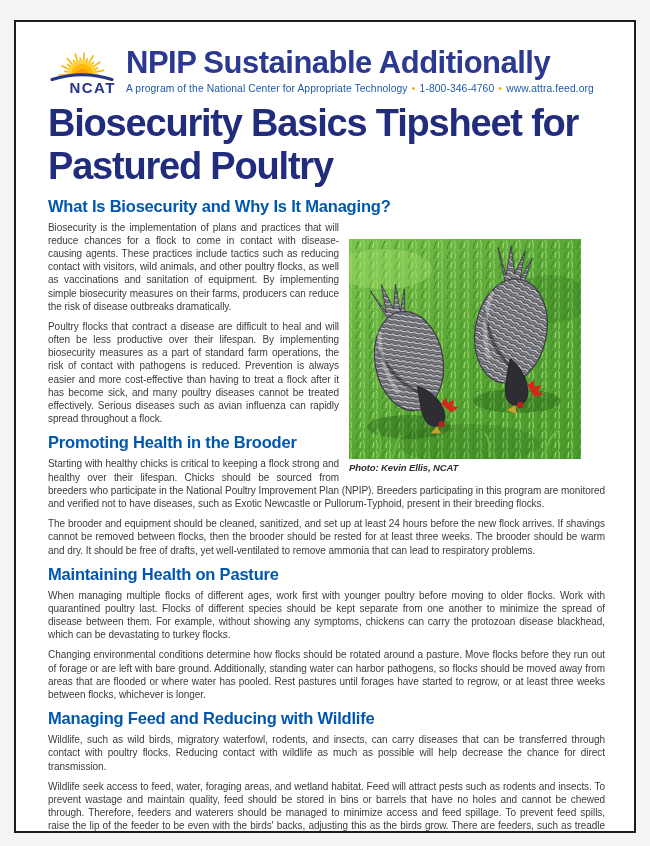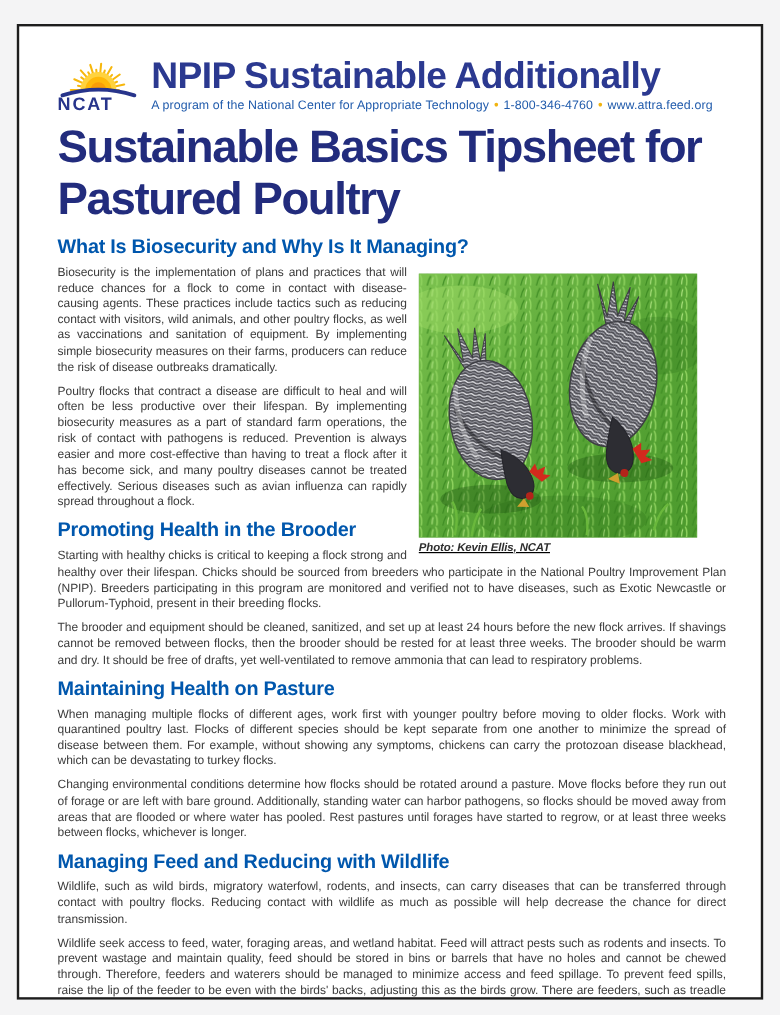--- a/index.html
+++ b/index.html
@@ -13,21 +13,21 @@
     box-sizing:border-box;
     width:622px; height:813px;
     margin:20px 14px 13px 14px;
     background:#ffffff;
     border:2px solid #1d1d1d;
     padding:22px 29px 14px 32px;
     overflow:hidden;
   }
   
   .masthead { display:flex; align-items:flex-end; gap:10px; margin-bottom:0; }
-  .logo { width:68px; text-align:left; flex:0 0 auto; }
+  .logo { width:68px; text-align:right; flex:0 0 auto; }
   .logo svg { display:block; margin:0 auto; }
   .logo-text {
     font-weight:bold; color:#27348b; font-size:15px;
     letter-spacing:1.5px; margin-top:-4px; line-height:1;
   }
   .brand-block { flex:1; padding-bottom:1px; }
   .brand-line { font-size:31px; font-weight:bold; color:#2b3990; letter-spacing:-0.5px; line-height:1.0; white-space:nowrap; }
   .brand-line .brand { margin-right:7px; }
   .tagline { margin-top:4px; font-size:10.3px; color:#1f5aab; letter-spacing:0.1px; white-space:nowrap; }
   .tagline .dot { color:#f0b310; margin:0 4px; font-size:11px; }
@@ -38,21 +38,21 @@
   }
   
   .flow h2 {
     margin:8px 0 5px; font-size:16.5px; color:#0057ad;
     font-weight:bold; letter-spacing:-0.2px; line-height:1.15;
   }
   .flow p {
     margin:0 0 7px; font-size:10px; line-height:1.32;
     color:#3b3b3b; text-align:justify; letter-spacing:-0.05px;
   }
-  figure.photo { float:right; width:256px; margin:7px 0 3px 10px;text-decoration:underline; }
+  figure.photo { float:right; width:256px; margin:18px 0 3px 10px; }
   .photo-img { width:232px; height:220px; overflow:hidden; background:#57a334; }
   .photo-img svg { display:block; }
   figcaption {
     font-size:9.5px; font-weight:bold; font-style:italic;
     color:#2e2e2e; margin-top:3px; letter-spacing:-0.1px;
   }
 </style>
 </head>
 <body>
 
@@ -85,21 +85,21 @@
         <path d="M2 35.5 Q32 26 62 35.5" stroke="#27348b" stroke-width="3.2" fill="none" stroke-linecap="round"></path>
       </svg>
       <div class="logo-text">NCAT</div>
     </div>
     <div class="brand-block">
       <div class="brand-line"><span class="brand">NPIP</span><span class="brand-suffix">Sustainable Additionally</span></div>
       <div class="tagline"><span>A program of the National Center for Appropriate Technology</span><span class="dot">•</span><span>1-800-346-4760</span><span class="dot">•</span><span>www.attra.feed.org</span></div>
     </div>
   </header>
 
-  <h1>Sustainable Basics Tipsheet for Pastured Poultry</h1>
+  <h1>Biosecurity Basics Tipsheet for Pastured Poultry</h1>
 
   <main class="flow">
 
     <h2>What Is Biosecurity and Why Is It Managing?</h2>
 
     <figure class="photo">
       <div class="photo-img">
         <svg width="232" height="220" viewBox="0 0 232 220" xmlns="http://www.w3.org/2000/svg" xmlns:xlink="http://www.w3.org/1999/xlink">
           <defs>
             <linearGradient id="grassG" x1="0" y1="0" x2="1" y2="1">

